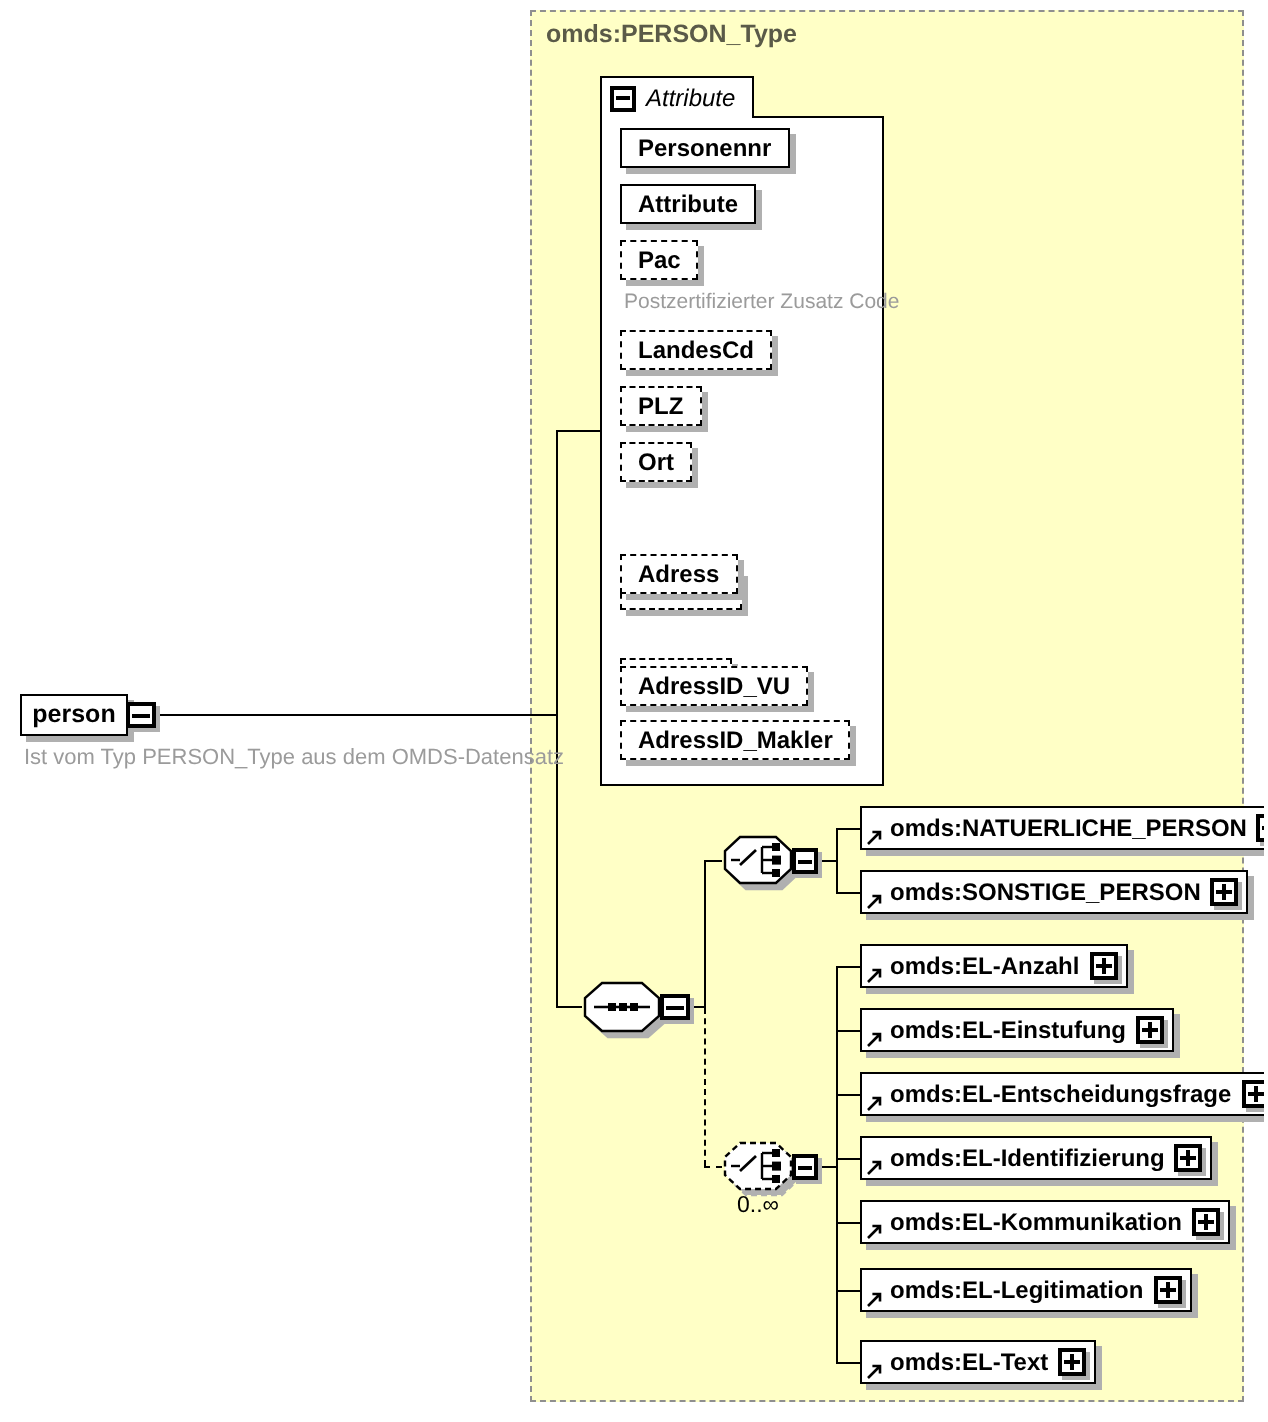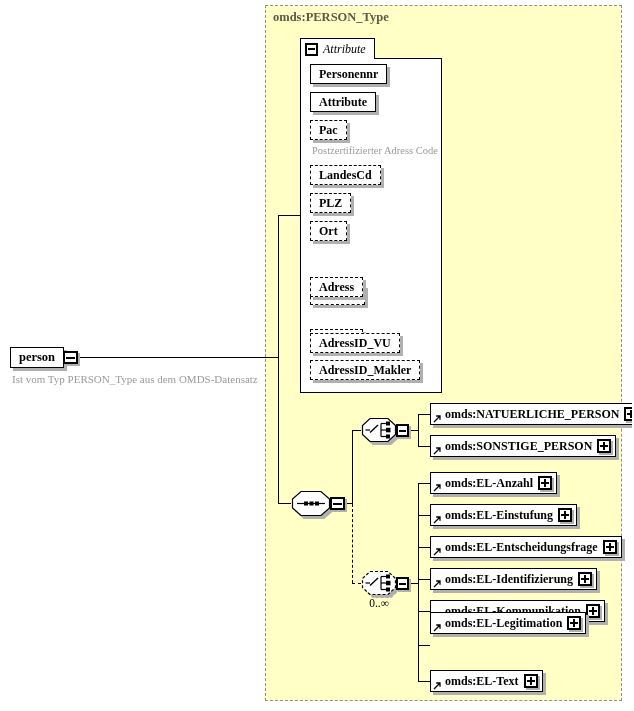--- a/index.html
+++ b/index.html
@@ -1,17 +1,17 @@
 <!DOCTYPE html>
 <html><head>
 <meta charset="utf-8">
 <style>
   html,body{margin:0;padding:0;background:#fff;}
   #canvas{position:relative;width:632px;height:711px;background:#fff;overflow:hidden;
-          font-family:Liberation Serif, serif;}
+          font-family:Liberation Sans, sans-serif;}
 
   
   .type-box{position:absolute;left:265px;top:5px;width:357px;height:696px;
             background:#FFFFC6;border:1px dashed #8f8f8f;box-sizing:border-box;}
   .type-label{position:absolute;left:273px;top:10px;font-size:12.5px;font-weight:bold;color:#5a5a48;}
 
   
   .hline{position:absolute;height:0;border-top:1px solid #000;}
   .vline{position:absolute;width:0;border-left:1px solid #000;}
   .hline.dash{border-top-style:dashed;}
@@ -92,21 +92,21 @@
   <div class="caption">Ist vom Typ PERSON_Type aus dem OMDS-Datensatz</div>
 
   <div class="attr-body"></div>
   <div class="attr-tab">
     <span class="minusbox inline"></span>
     <span class="tab-label">Attribute</span>
   </div>
   <div class="attr-box required" style="top:64px;">Personennr</div>
   <div class="attr-box required" style="top:92px;">Attribute</div>
   <div class="attr-box optional" style="top:120px;">Pac</div>
-  <div class="attr-note" style="top:145px;">Postzertifizierter Adress Code</div>
+  <div class="attr-note" style="top:145px;">Postzertifizierter Zusatz Code</div>
   <div class="attr-box optional" style="top:165px;">LandesCd</div>
   <div class="attr-box optional" style="top:193px;">PLZ</div>
   <div class="attr-box optional" style="top:221px;">Ort</div>
   <div class="attr-box optional" style="top:249px;margin-top:36px;">Strasse</div>
   <div class="attr-box optional" style="top:277px;">Adress</div>
   <div class="attr-box optional" style="top:305px;margin-top:24px;">Zusatz</div>
   <div class="attr-box optional" style="top:333px;">AdressID_VU</div>
   <div class="attr-box optional" style="top:360px;">AdressID_Makler</div>
 
   <svg class="octagon" style="left:291px;top:490px;" width="40" height="27">
@@ -190,21 +190,21 @@
     <span>omds:EL-Identifizierung</span>
     <span class="plusbox"></span>
   </div>
   <div class="el-box" style="top:600px;">
     <svg class="ref-arrow" width="9" height="9">
         <path d="M1 8 L7 2 M3.2 2 L7 2 L7 5.8" stroke="#000" stroke-width="1.3" fill="none"></path>
       </svg>
     <span>omds:EL-Kommunikation</span>
     <span class="plusbox"></span>
   </div>
-  <div class="el-box" style="top:612px;">
+  <div class="el-box" style="top:634px;">
     <svg class="ref-arrow" width="9" height="9">
         <path d="M1 8 L7 2 M3.2 2 L7 2 L7 5.8" stroke="#000" stroke-width="1.3" fill="none"></path>
       </svg>
     <span>omds:EL-Legitimation</span>
     <span class="plusbox"></span>
   </div>
   <div class="el-box" style="top:670px;align-items:center;">
     <svg class="ref-arrow" width="9" height="9">
         <path d="M1 8 L7 2 M3.2 2 L7 2 L7 5.8" stroke="#000" stroke-width="1.3" fill="none"></path>
       </svg>

